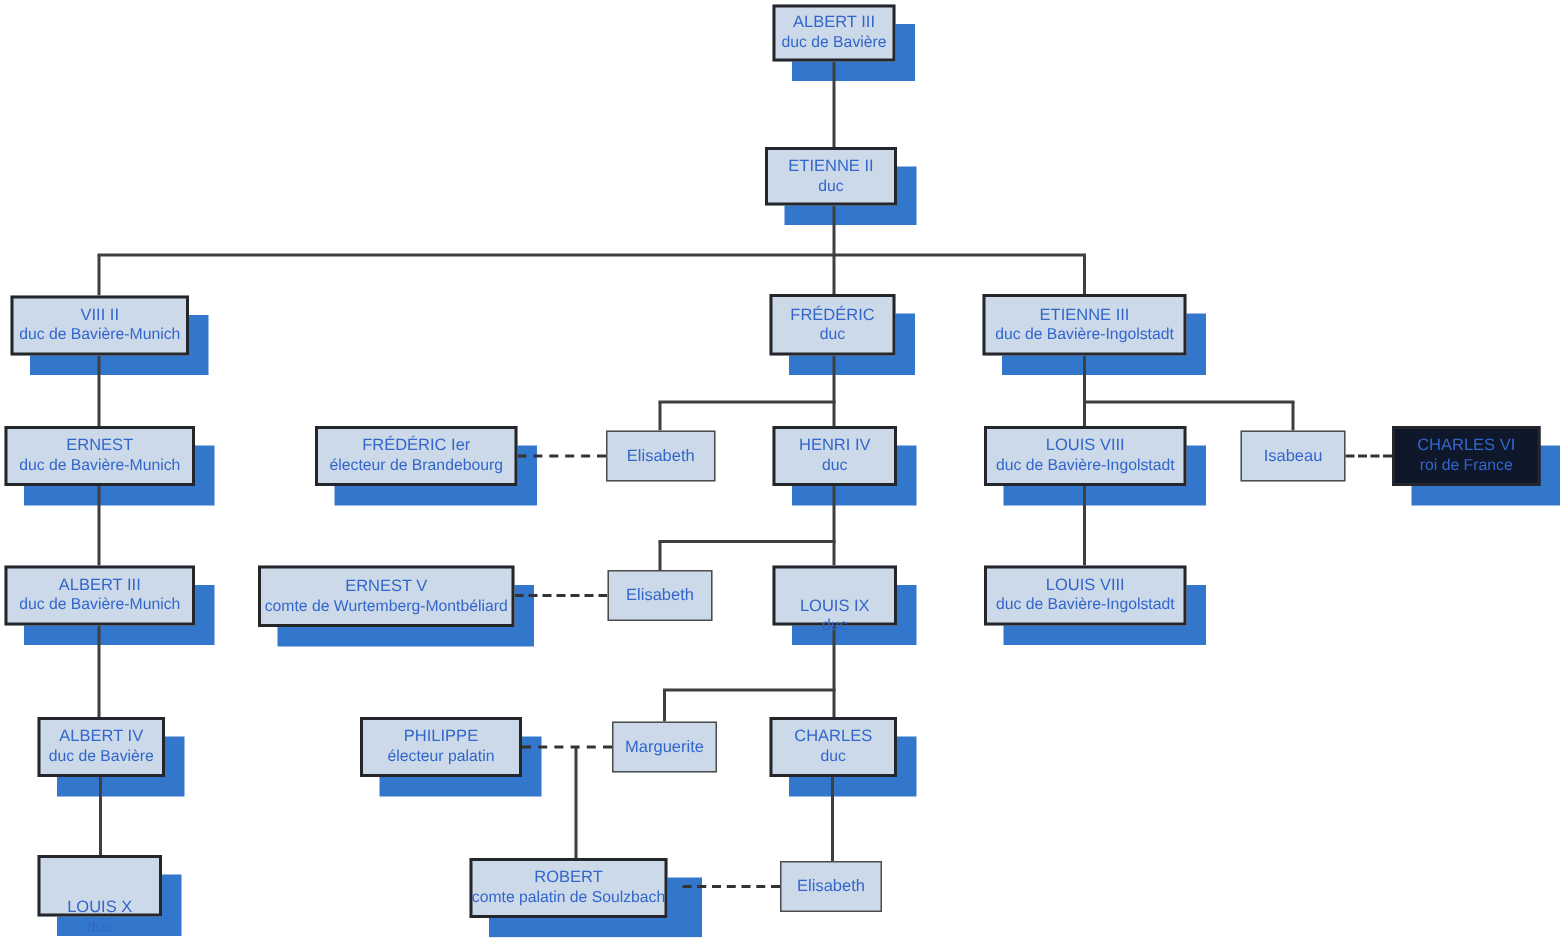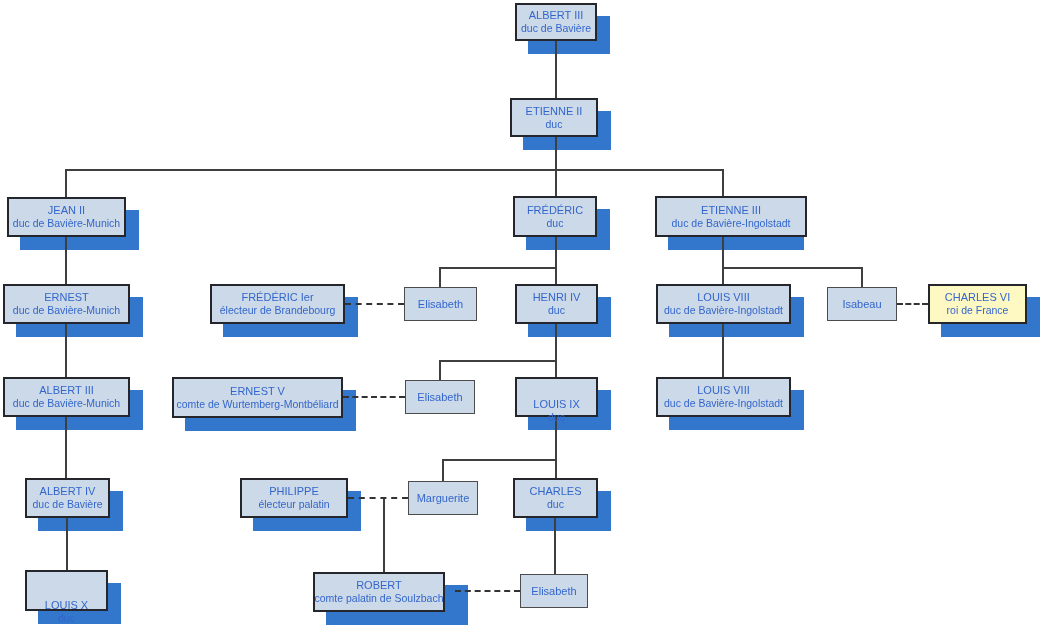--- a/index.html
+++ b/index.html
@@ -113,28 +113,28 @@
     <div class="dash" style="left: 897px; top: 303px; width: 31px; border-top-color: rgb(51, 51, 51);"></div>
     <div class="node main" style="left: 515px; top: 3px; width: 82px; height: 38px; background: rgb(204, 217, 232); border-color: rgb(36, 38, 43);">
       <div class="name" style="color: rgb(51, 102, 204);">ALBERT III</div>
       <div class="title" style="color: rgb(51, 102, 204);">duc de Bavière</div>
     </div>
     <div class="node main" style="left: 510px; top: 98px; width: 88px; height: 39px; background: rgb(204, 217, 232); border-color: rgb(36, 38, 43);">
       <div class="name" style="color: rgb(51, 102, 204);">ETIENNE II</div>
       <div class="title" style="color: rgb(51, 102, 204);">duc</div>
     </div>
     <div class="node main" style="left: 7px; top: 197px; width: 119px; height: 40px; background: rgb(204, 217, 232); border-color: rgb(36, 38, 43);">
-      <div class="name" style="color: rgb(51, 102, 204);">JEAN II</div>
+      <div class="name" style="color: rgb(51, 102, 204);">VIII II</div>
       <div class="title" style="color: rgb(51, 102, 204);">duc de Bavière-Munich</div>
     </div>
     <div class="node main" style="left: 513px; top: 196px; width: 84px; height: 41px; background: rgb(204, 217, 232); border-color: rgb(36, 38, 43);">
       <div class="name" style="color: rgb(51, 102, 204);">FRÉDÉRIC</div>
       <div class="title" style="color: rgb(51, 102, 204);">duc</div>
     </div>
-    <div class="node main" style="left: 655px; top: 196px; width: 152px; height: 41px; background: rgb(204, 217, 232); border-color: rgb(36, 38, 43);">
+    <div class="node main" style="left: 655px; top: 196px; width: 136px; height: 41px; background: rgb(204, 217, 232); border-color: rgb(36, 38, 43);">
       <div class="name" style="color: rgb(51, 102, 204);">ETIENNE III</div>
       <div class="title" style="color: rgb(51, 102, 204);">duc de Bavière-Ingolstadt</div>
     </div>
     <div class="node main" style="left: 3px; top: 284px; width: 127px; height: 40px; background: rgb(204, 217, 232); border-color: rgb(36, 38, 43);">
       <div class="name" style="color: rgb(51, 102, 204);">ERNEST</div>
       <div class="title" style="color: rgb(51, 102, 204);">duc de Bavière-Munich</div>
     </div>
     <div class="node main" style="left: 210px; top: 284px; width: 135px; height: 40px; background: rgb(204, 217, 232); border-color: rgb(36, 38, 43);">
       <div class="name" style="color: rgb(51, 102, 204);">FRÉDÉRIC Ier</div>
       <div class="title" style="color: rgb(51, 102, 204);">électeur de Brandebourg</div>
@@ -146,21 +146,21 @@
       <div class="name" style="color: rgb(51, 102, 204);">HENRI IV</div>
       <div class="title" style="color: rgb(51, 102, 204);">duc</div>
     </div>
     <div class="node main" style="left: 656px; top: 284px; width: 135px; height: 40px; background: rgb(204, 217, 232); border-color: rgb(36, 38, 43);">
       <div class="name" style="color: rgb(51, 102, 204);">LOUIS VIII</div>
       <div class="title" style="color: rgb(51, 102, 204);">duc de Bavière-Ingolstadt</div>
     </div>
     <div class="node spouse" style="left: 827px; top: 287px; width: 70px; height: 34px; background: rgb(204, 217, 232); border-color: rgb(76, 76, 76);">
       <div class="name" style="color: rgb(51, 102, 204);">Isabeau</div>
     </div>
-    <div class="node main" style="left: 928px; top: 284px; width: 99px; height: 40px; background: #fef9c3; border-color: rgb(36, 38, 43);">
+    <div class="node main" style="left: 928px; top: 284px; width: 99px; height: 40px; background: #0f172a; border-color: rgb(36, 38, 43);">
       <div class="name" style="color: rgb(51, 102, 204);">CHARLES VI</div>
       <div class="title" style="color: rgb(51, 102, 204);">roi de France</div>
     </div>
     <div class="node main" style="left: 3px; top: 377px; width: 127px; height: 40px; background: rgb(204, 217, 232); border-color: rgb(36, 38, 43);">
       <div class="name" style="color: rgb(51, 102, 204);">ALBERT III</div>
       <div class="title" style="color: rgb(51, 102, 204);">duc de Bavière-Munich</div>
     </div>
     <div class="node main" style="left: 172px; top: 377px; width: 171px; height: 41px; background: rgb(204, 217, 232); border-color: rgb(36, 38, 43);">
       <div class="name" style="color: rgb(51, 102, 204);">ERNEST V</div>
       <div class="title" style="color: rgb(51, 102, 204);">comte de Wurtemberg-Montbéliard</div>

